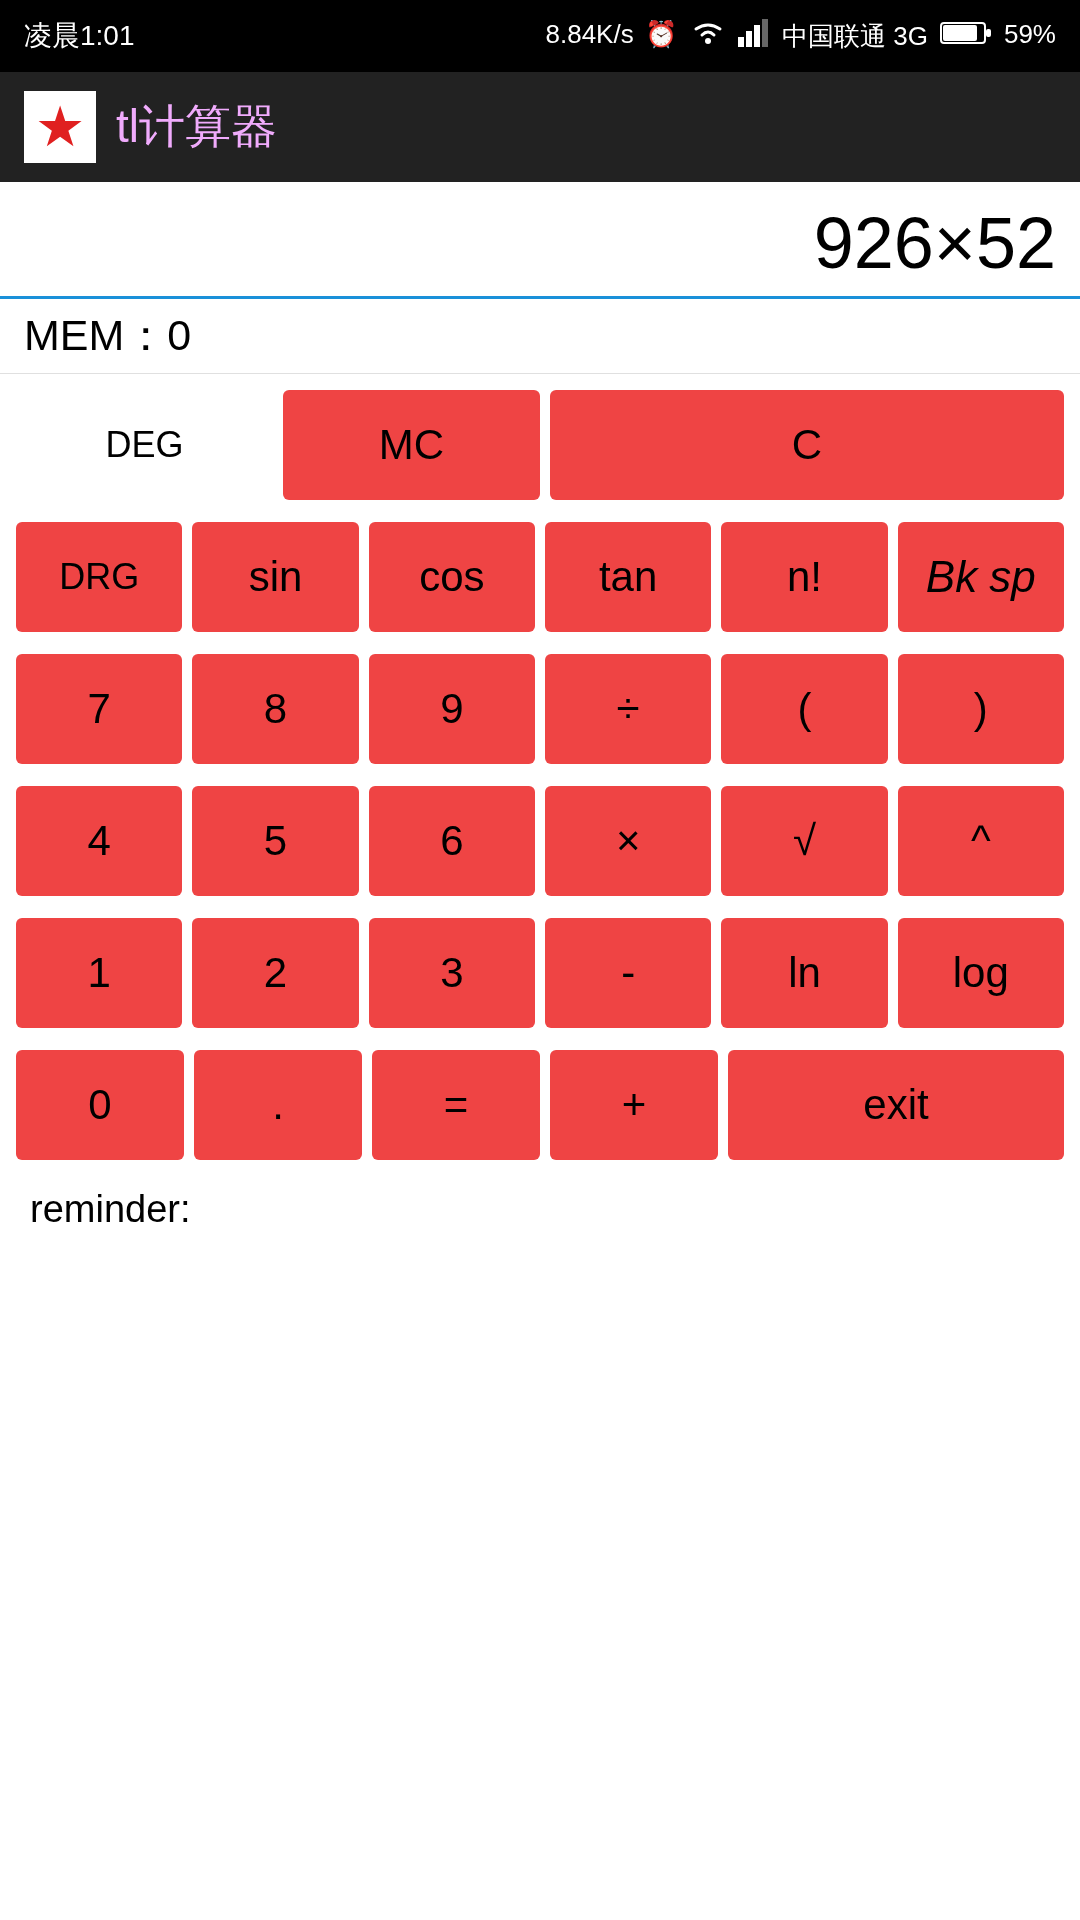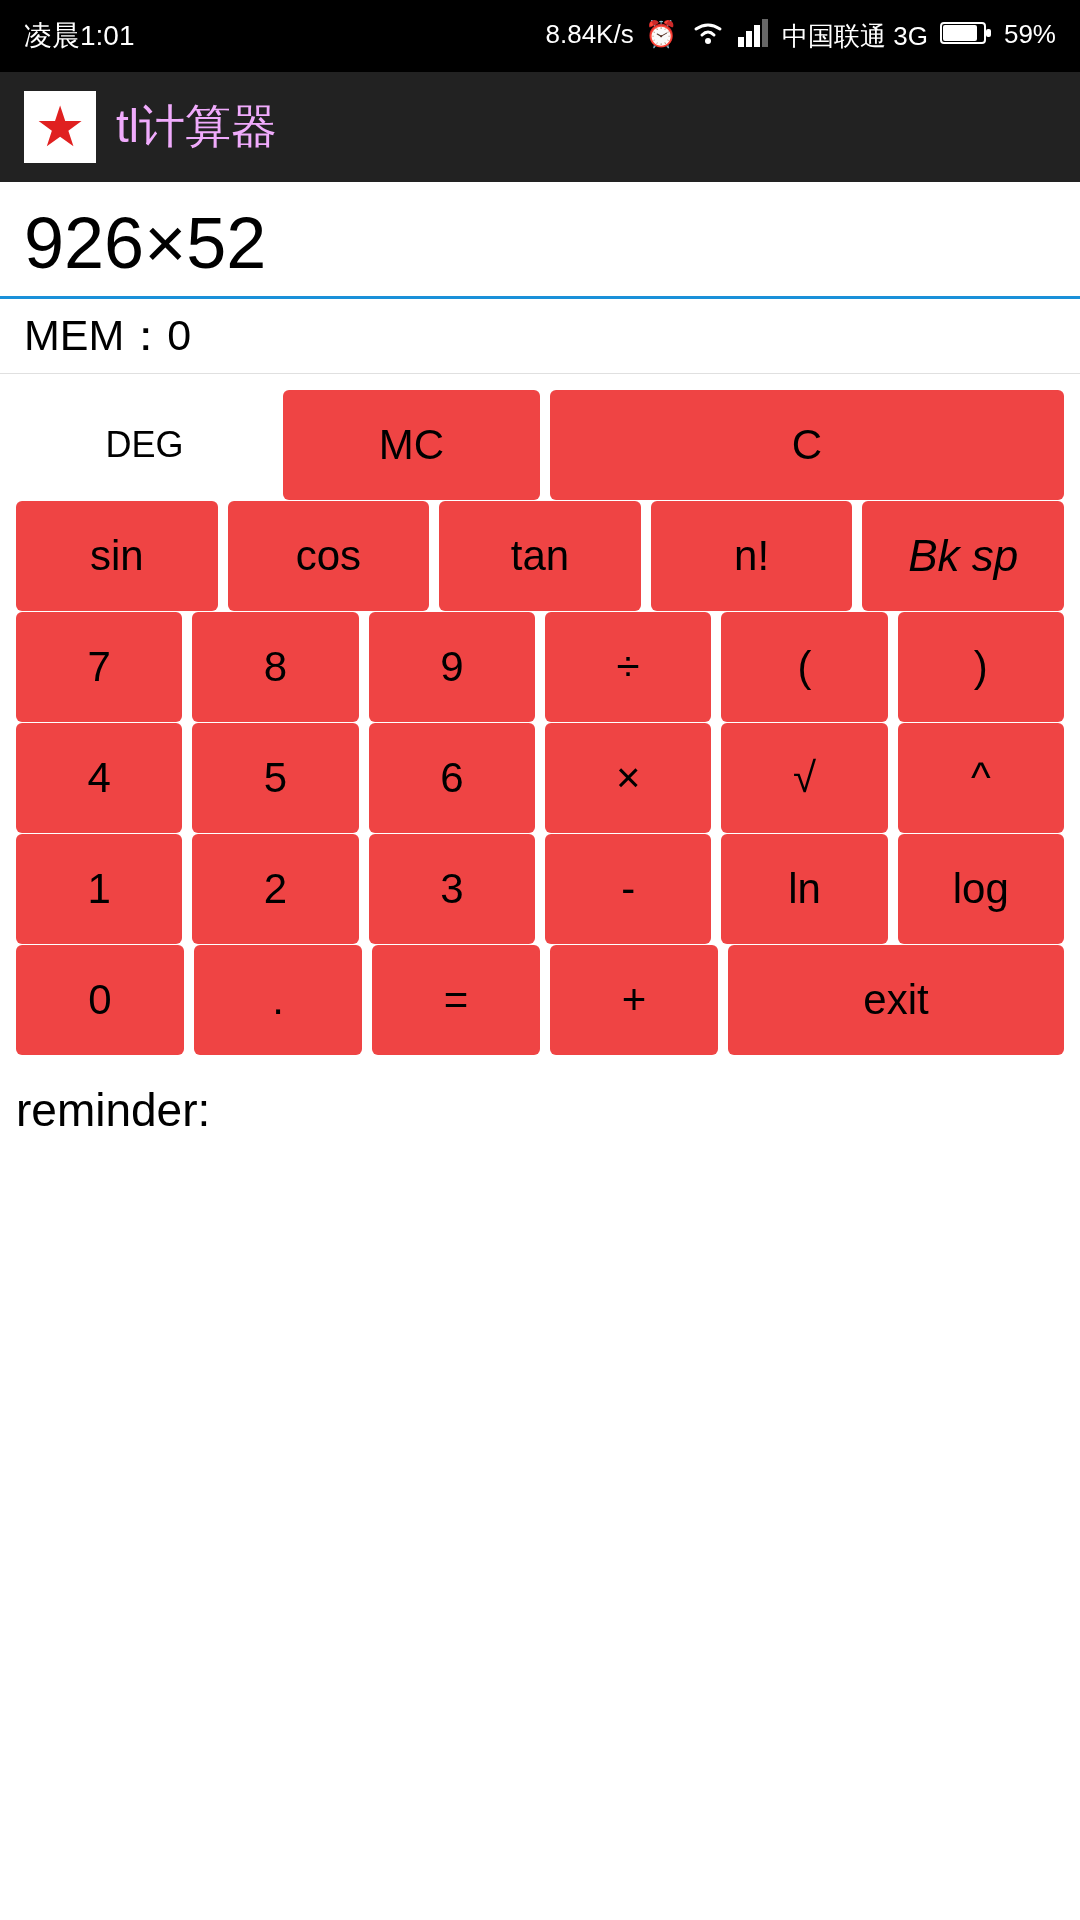--- a/index.html
+++ b/index.html
@@ -57,40 +57,41 @@
       font-weight: 400;
     }
 
     
     #display-area {
       background: #fff;
       padding: 12px 24px 4px 24px;
       border-bottom: 3px solid #1a90d9;
     }
     #main-display {
+      text-align: right;
       font-size: 72px;
       color: #000;
       padding: 8px 0;
       min-height: 96px;
     }
 
     
     #memory-row {
       padding: 8px 24px;
       font-size: 43px;
       color: #000;
       border-bottom: 1px solid #e0e0e0;
     }
 
     
     #calc-body {
       padding: 16px 16px 8px 16px;
       display: flex;
       flex-direction: column;
-      gap: 1px;
+      gap: 22px;
     }
 
     .btn-row {
       display: flex;
       gap: 10px;
     }
 
     .btn {
       flex: 1;
       background: #ef4444;
@@ -110,22 +111,22 @@
 
     
     .btn-deg {
       background: #fff;
       font-size: 36px;
       border: none;
     }
 
     
     #reminder {
-      padding: 20px 16px;
-      font-size: 46px;
+      padding: 20px 30px;
+      font-size: 38px;
       color: #000;
     }
   </style>
 </head>
 <body>
 
 <div id="status-bar">
   <div class="status-left">
     <span>凌晨1:01</span>
   </div>
@@ -181,20 +182,21 @@
 
 <div id="calc-body">
 
   <div class="btn-row">
     <button class="btn btn-deg">DEG</button>
     <button class="btn">MC</button>
     <button class="btn btn-wide">C</button>
   </div>
 
   <div class="btn-row">
+    <button class="btn" style="font-size:36px; line-height:1.2;">DRG</button>
     <button class="btn">sin</button>
     <button class="btn">cos</button>
     <button class="btn">tan</button>
     <button class="btn">n!</button>
     <button class="btn" style="font-size:44px; line-height:1.2;font-style:italic;">Bk sp</button>
   </div>
 
   <div class="btn-row">
     <button class="btn">7</button>
     <button class="btn">8</button>

